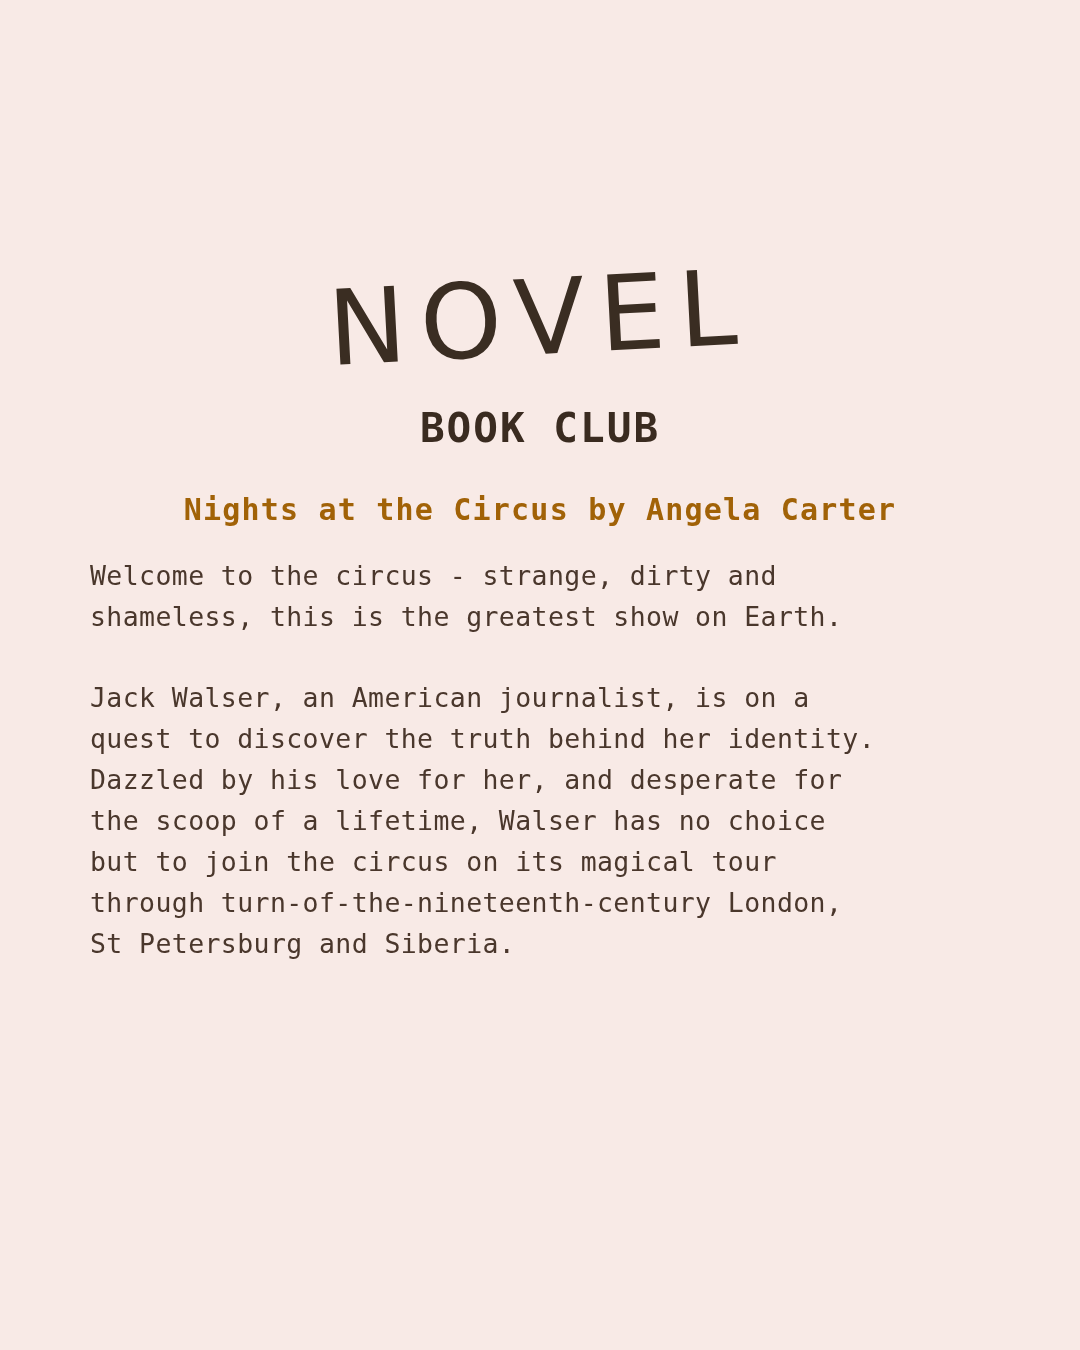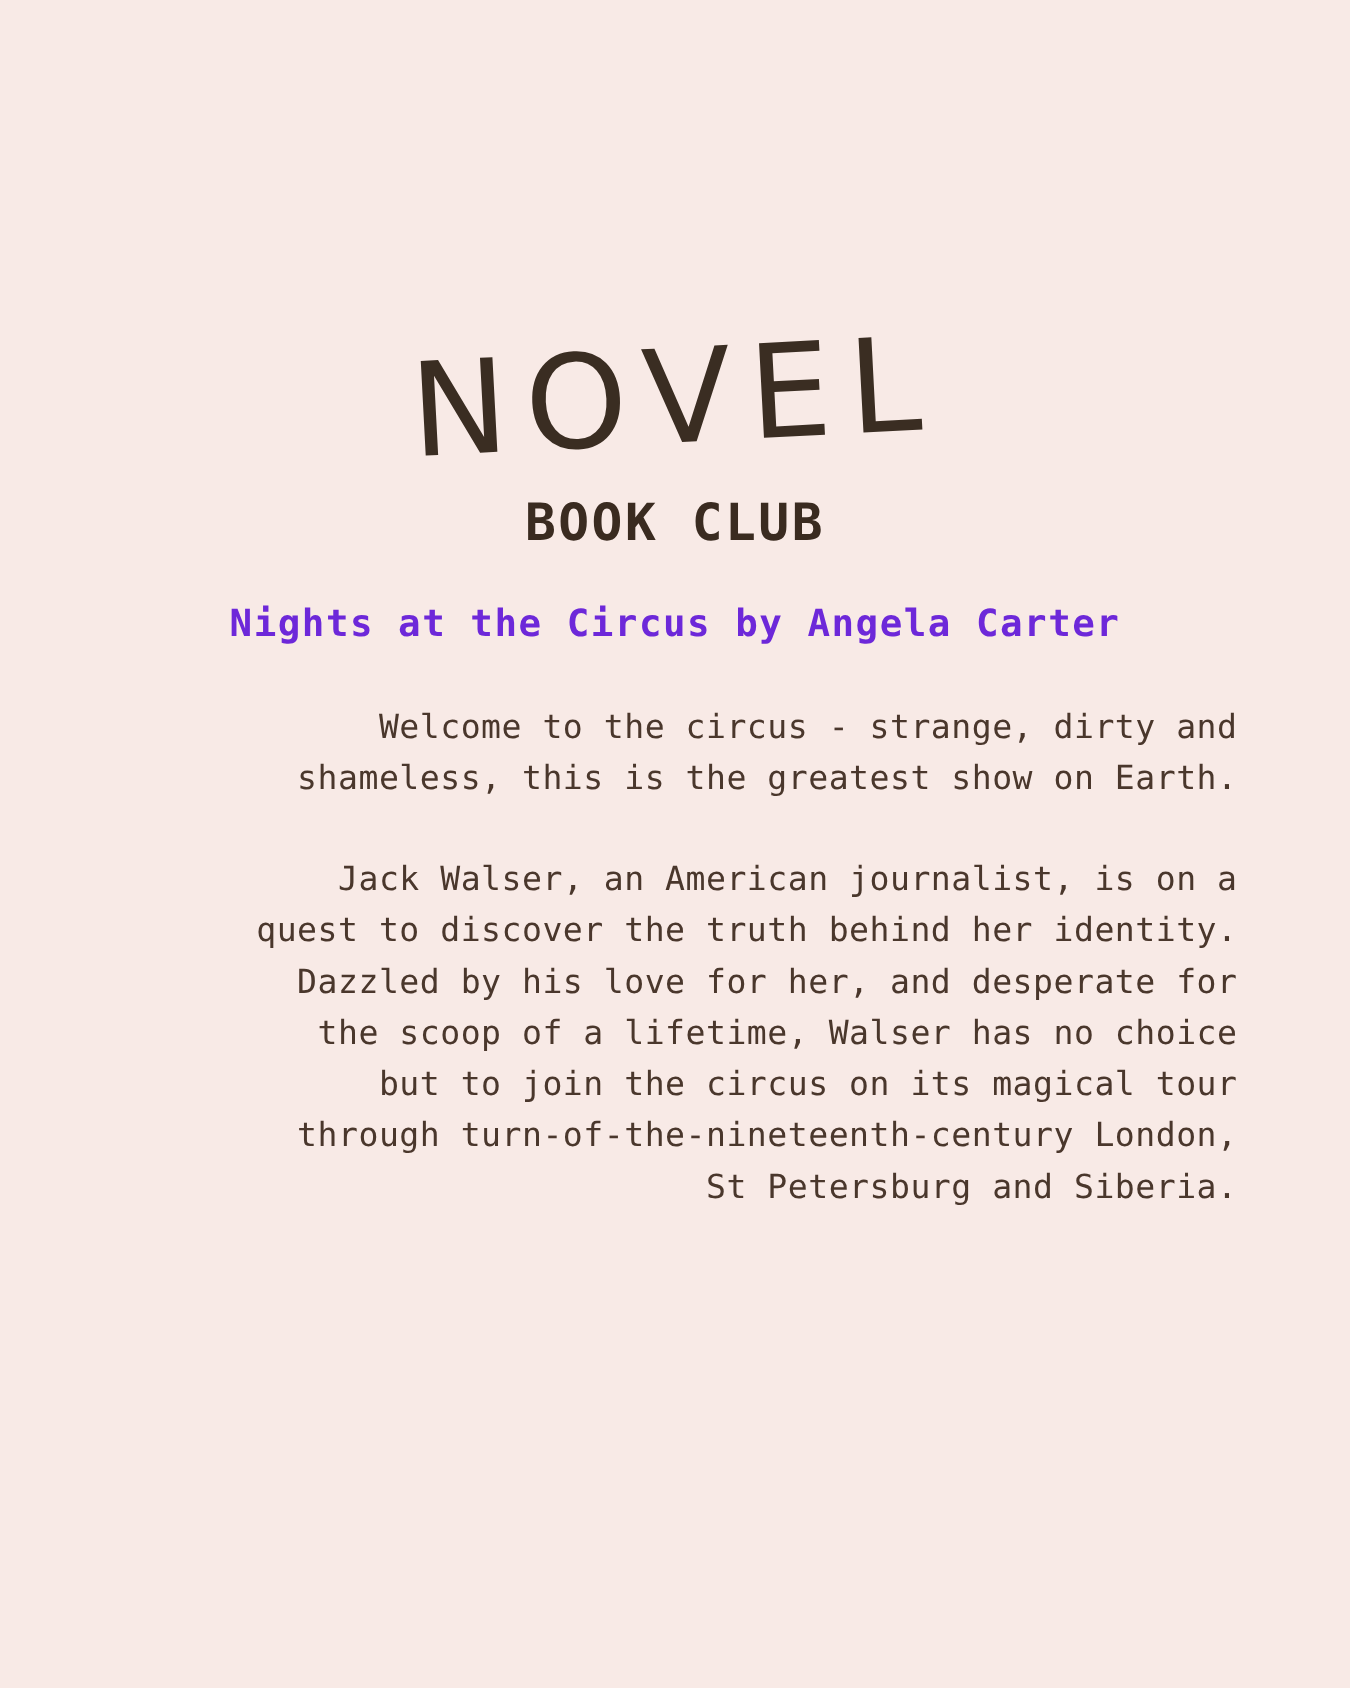--- a/index.html
+++ b/index.html
@@ -35,36 +35,36 @@
     font-size: 104px;
     letter-spacing: 14px;
     fill: #3a2d22;
   }
   .subtitle {
     font-family: "DejaVu Sans Mono", monospace;
     font-size: 41px;
     font-weight: bold;
     letter-spacing: 2px;
     color: #3a2b20;
-    margin-top: 6px;
+    margin-top: 16px;
     text-align: center;
   }
   .book-title {
     font-family: "DejaVu Sans Mono", monospace;
     font-size: 30px;
     font-weight: bold;
     letter-spacing: 1.2px;
-    color: #6d28d9;
+    color: #a16207;
     margin-top: 40px;
     text-align: center;
   }
   .body-copy {
-    margin-top: 44px;
+    margin-top: 28px;
     width: 900px;
-    text-align: right;
+    text-align: left;
   }
   .para {
     font-family: "DejaVu Sans Mono", monospace;
     font-size: 26.5px;
     line-height: 41px;
     letter-spacing: 0.4px;
     color: #4a372c;
     margin: 0 0 40px 0;
     white-space: pre-line;
   }

